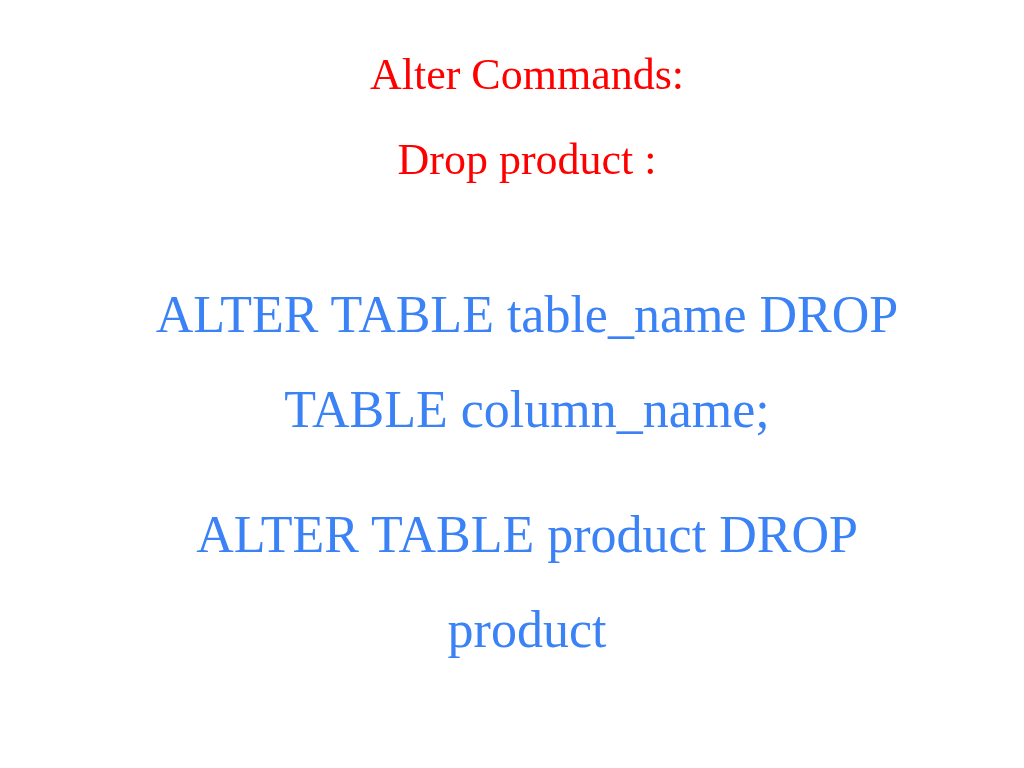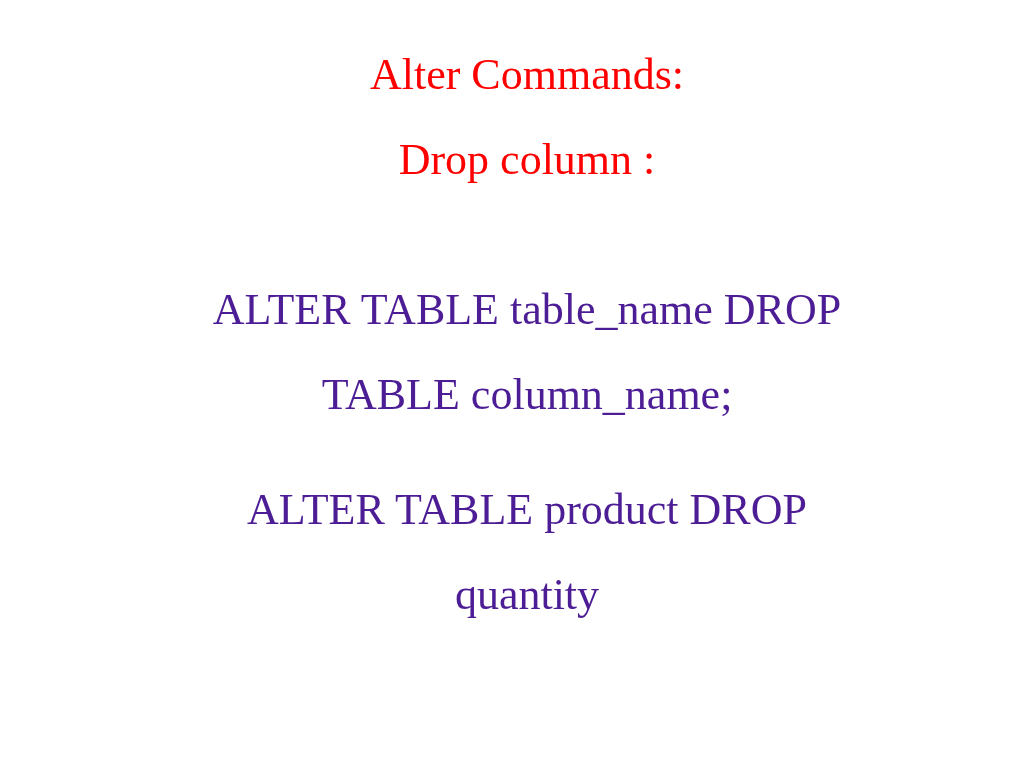--- a/index.html
+++ b/index.html
@@ -19,39 +19,39 @@
       height: 100%;
       text-align: center;
       padding-top: 2px;
     }
     .heading-red {
       color: #ff0000;
       font-size: 44px;
       line-height: 1.25;
     }
     .body-black {
-      color: #4c1d95;
-      font-size: 44px;
+      color: #3b82f6;
+      font-size: 52px;
       line-height: 1.25;
     }
     .block1 {
       margin-top: 50px;
     }
     .block2 {
     }
   </style>
 </head>
 <body>
 
 <div class="slide">
   <div class="heading-red">Alter Commands:</div>
-  <div class="heading-red">Drop column :</div>
+  <div class="heading-red">Drop product :</div>
 
   <div class="block1">
     <div class="body-black">ALTER TABLE table_name DROP</div>
     <div class="body-black">TABLE column_name;</div>
   </div>
 
   <div class="block2">
     <div class="body-black">ALTER TABLE product DROP</div>
-    <div class="body-black">quantity</div>
+    <div class="body-black">product</div>
   </div>
 </div>
 
 </body></html>

